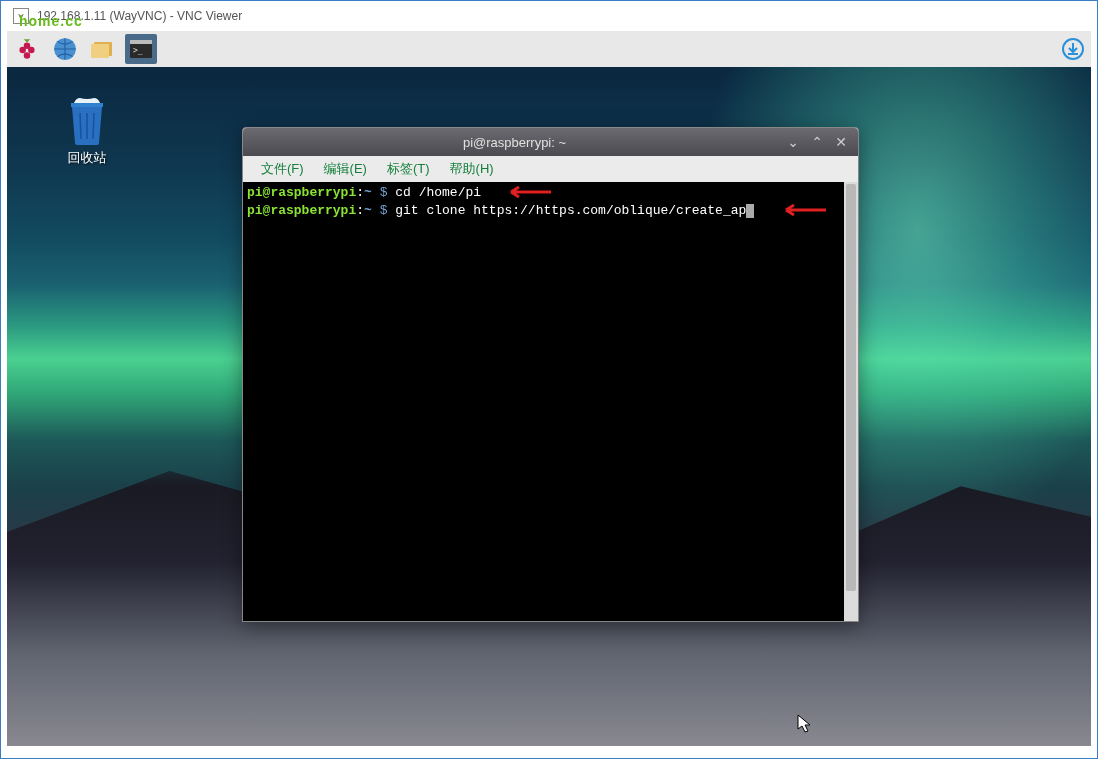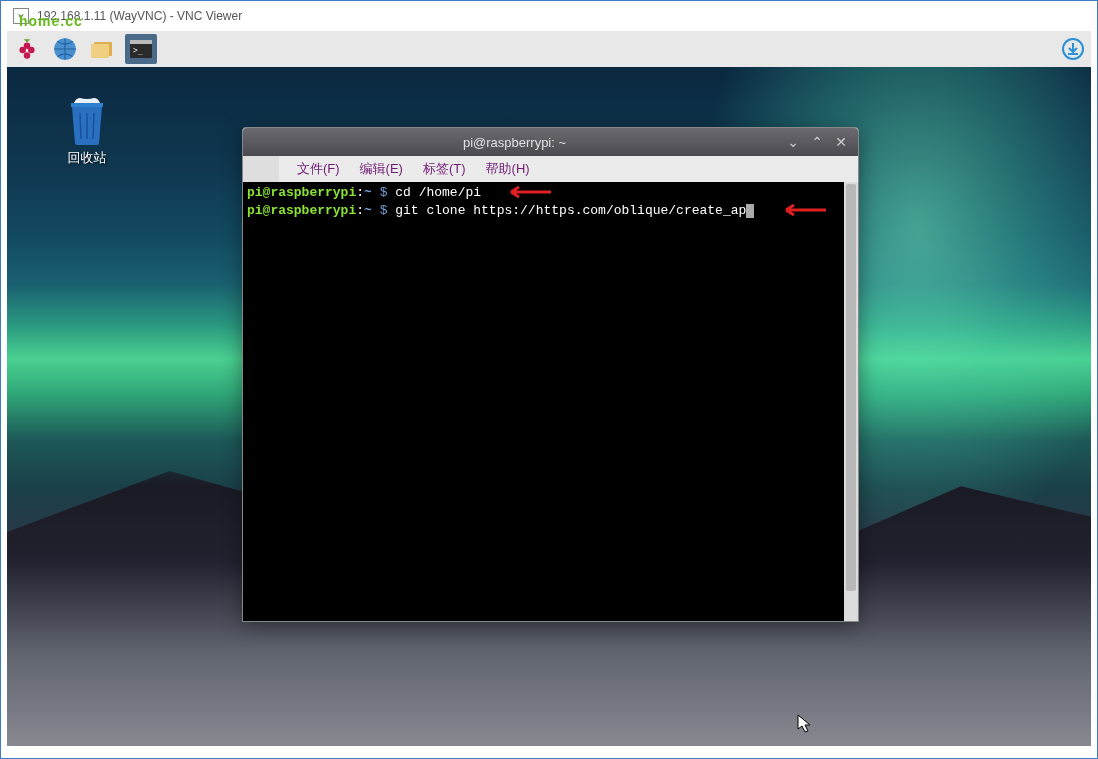--- a/index.html
+++ b/index.html
@@ -176,22 +176,21 @@
       width: 14px;
       text-align: center;
     }
     .term-menubar {
       height: 26px;
       background: #ebebeb;
       display: flex;
       align-items: center;
       padding: 4px 8px;
       font-size: 13px;
-      color: #701a75;
-      margin-left: 36px;
+      color: #15803d;
     }
     .term-menu-item {
       padding: 2px 10px;
       cursor: pointer;
     }
     .term-body {
       flex: 1;
       background: #000;
       padding: 2px 4px;
       font-family: "Courier New", monospace;

